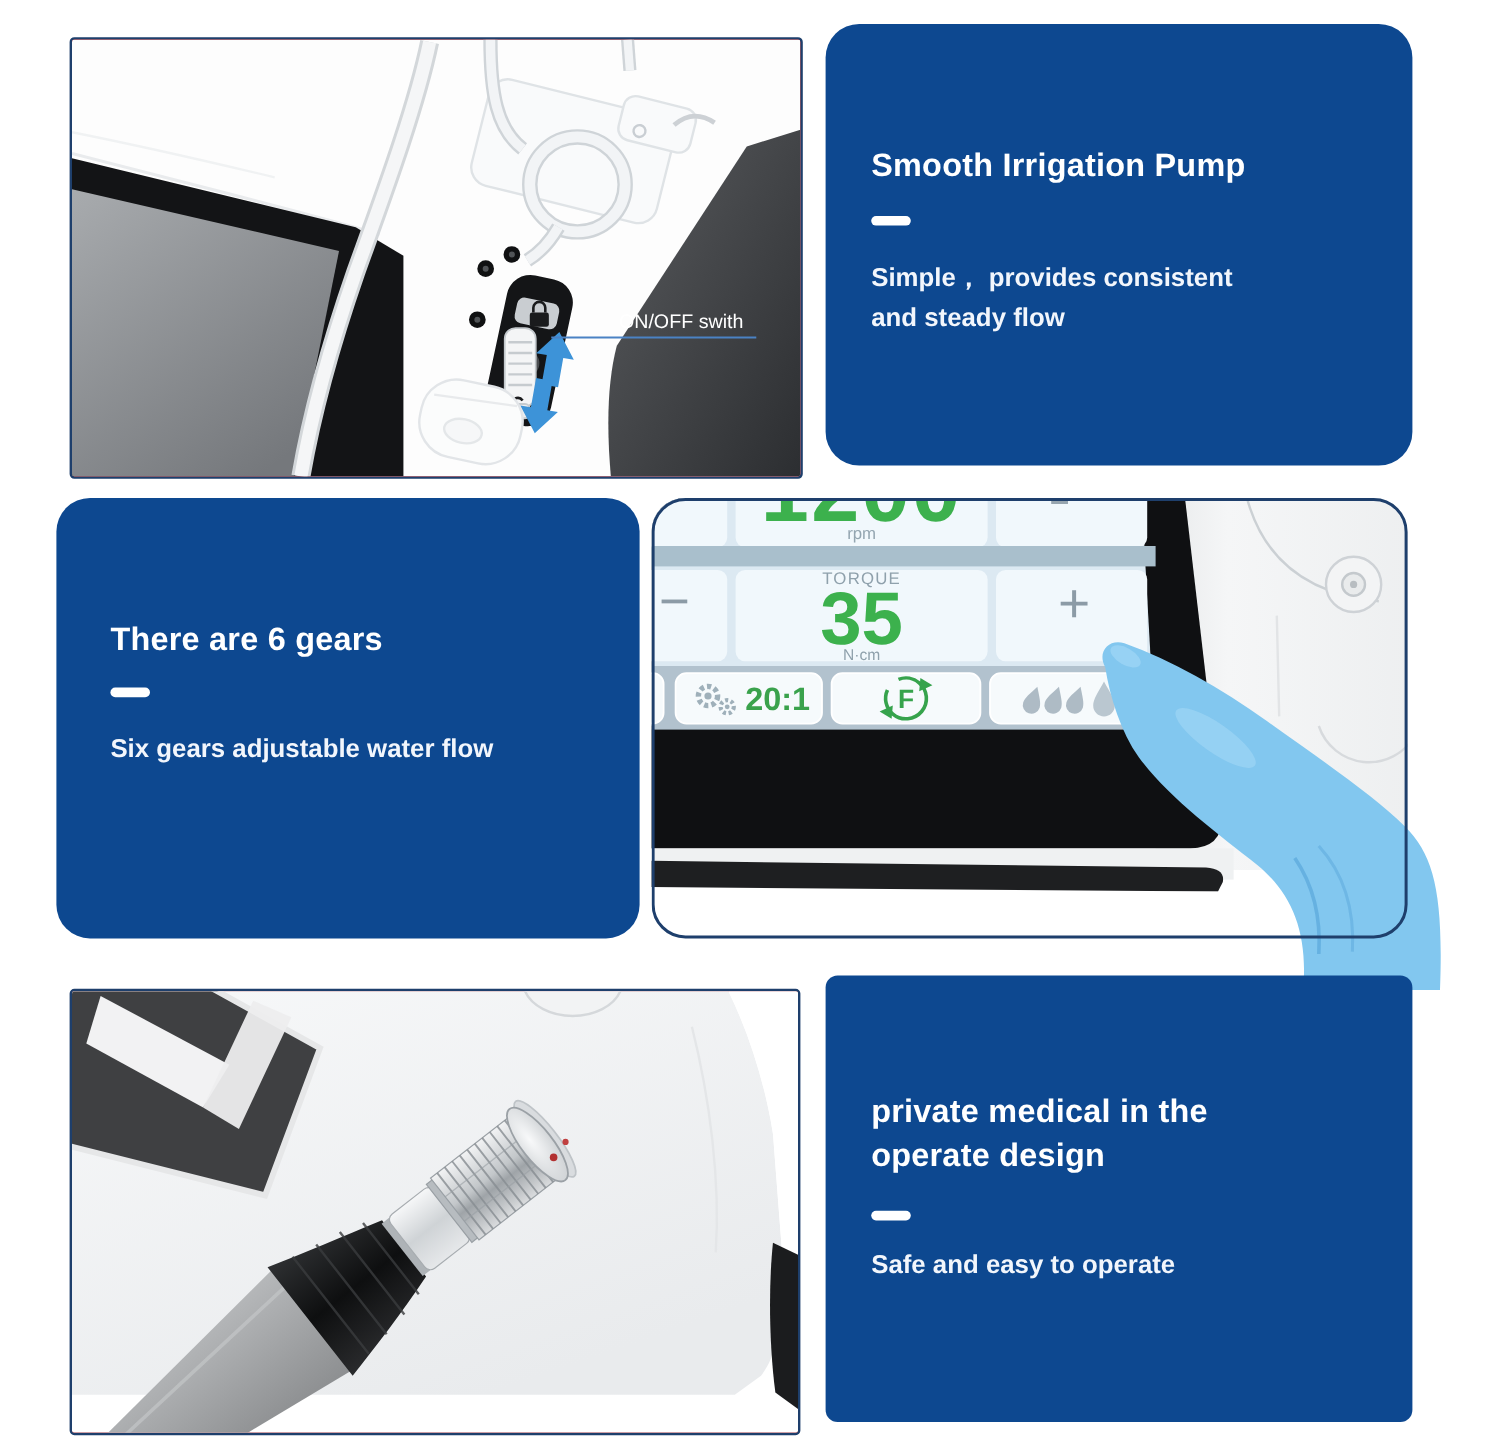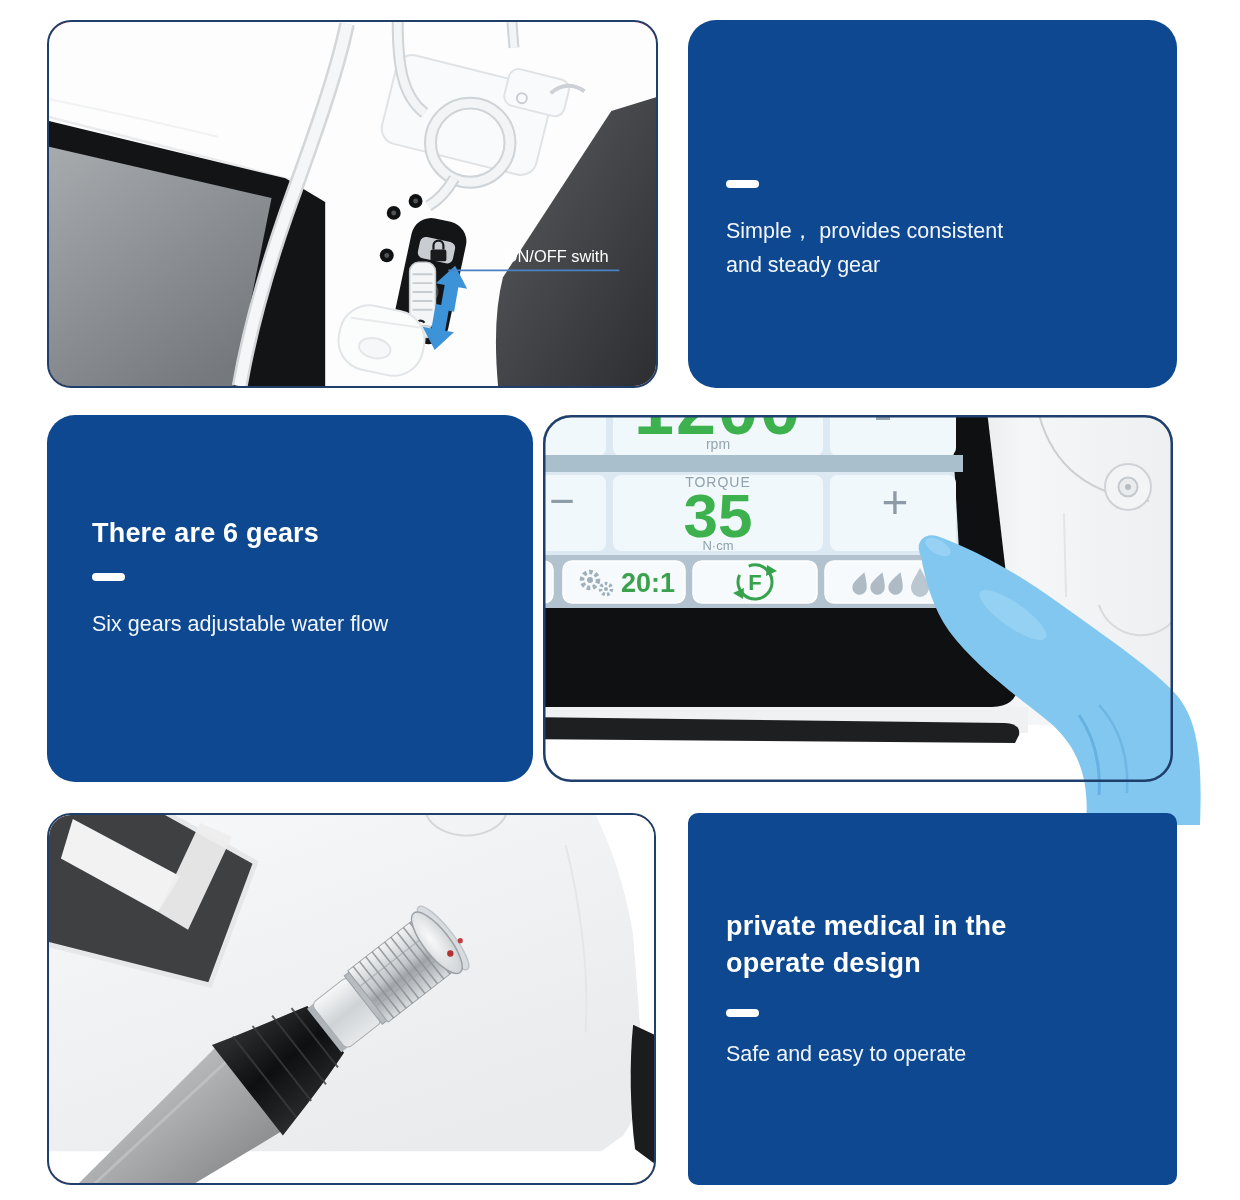--- a/index.html
+++ b/index.html
@@ -1,25 +1,25 @@
 <!DOCTYPE html>
 <html><head>
 <meta charset="utf-8">
 <style>
   html,body{margin:0;padding:0;background:#ffffff;}
   .canvas{position:relative;width:1240px;height:1200px;background:#ffffff;overflow:hidden;
           font-family:"Liberation Sans",sans-serif;}
-  .photo{position:absolute;border:2.5px solid #1e3f6c;border-radius:24px;background:#b91c1c;
-         overflow:hidden;box-sizing:border-box;margin:0;}
+  .photo{position:absolute;border:2.5px solid #1e3f6c;border-radius:4px;background:#b91c1c;
+         overflow:hidden;box-sizing:border-box;margin:11px;}
   .photo svg{display:block;width:100%;height:100%;}
   .photo2wrap{position:absolute;margin:0;}
   .panel{position:absolute;background:#0d4890;border-radius:28px;color:#ffffff;}
   .panel h2{position:absolute;margin:0;font-size:27px;font-weight:700;letter-spacing:.2px;line-height:37px;}
   .panel .divider{position:absolute;width:33px;height:8px;border-radius:4px;background:#ffffff;}
-  .panel .body{position:absolute;margin:0;font-size:21.5px;line-height:34px;font-weight:400;color:#f2f6fc;}
+  .panel .body{position:absolute;margin:0;font-size:21.5px;line-height:34px;font-weight:700;color:#f2f6fc;}
   
   #photo-pump   {left:47px;top:20px;width:611px;height:368px;}
   #panel-irrig  {left:688px;top:20px;width:489px;height:368px;}
   #panel-gears  {left:47px;top:415px;width:486px;height:367px;text-align:center;}
   #photo-screen {left:543px;top:415px;width:660px;height:410px;}
   #photo-conn   {left:47px;top:813px;width:609px;height:372px;}
   #panel-conn   {left:688px;top:813px;width:489px;height:372px;border-radius:10px;}
   #panel-irrig h2{left:38px;top:100px;} #panel-irrig .divider{left:38px;top:160px;} #panel-irrig .body{left:38px;top:194px;}
   #panel-gears h2{left:45px;top:100px;} #panel-gears .divider{left:45px;top:158px;} #panel-gears .body{left:45px;top:192px;}
   #panel-conn h2{left:38px;top:95px;}   #panel-conn .divider{left:38px;top:196px;}  #panel-conn .body{left:38px;top:224px;}
@@ -113,23 +113,24 @@
         <ellipse cx="330" cy="330" rx="16" ry="10" fill="#f6f7f8" stroke="#e4e7e9" stroke-width="2"></ellipse>
       </g>
       <path d="M505,72 q16,-14 34,-2" stroke="#cdd1d5" stroke-width="4" fill="none"></path>
 
       <line x1="402" y1="251" x2="574" y2="251" stroke="#4a82c4" stroke-width="1.8"></line>
       <text x="511" y="243" text-anchor="middle" font-size="16.5" fill="#ffffff">ON/OFF swith</text>
     </svg>
   </figure>
 
   <section class="panel" id="panel-irrig">
+    <h2>Smooth Irrigation Pump</h2>
     <div class="divider"></div>
     <p class="body"><span>Simple， provides consistent</span><br>
-       <span>and steady gear</span></p>
+       <span>and steady flow</span></p>
   </section>
 
   <section class="panel" id="panel-gears">
     <h2>There are 6 gears</h2>
     <div class="divider"></div>
     <p class="body">Six gears adjustable water flow</p>
   </section>
 
   <figure class="photo2wrap" id="photo-screen">
     <svg viewBox="0 0 660 410" width="660" height="410">

